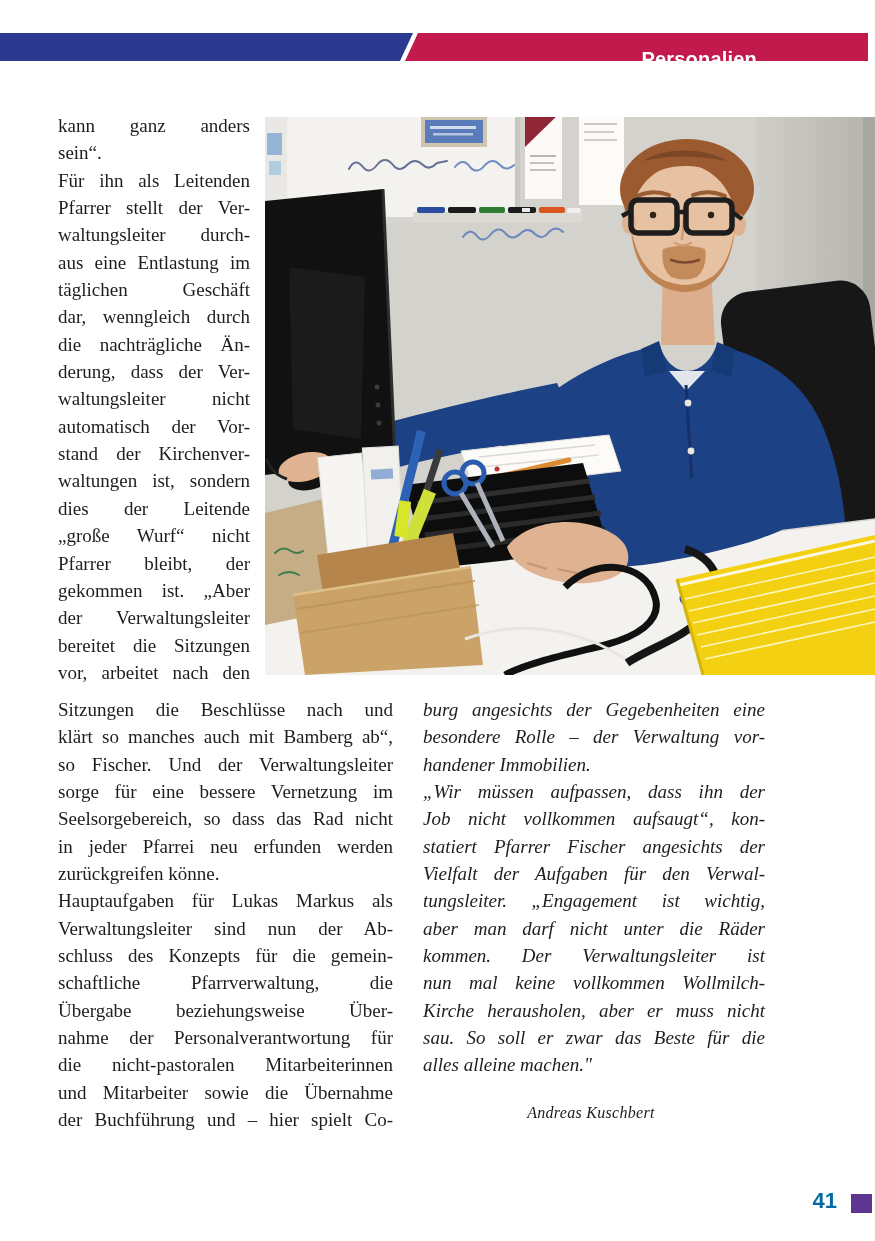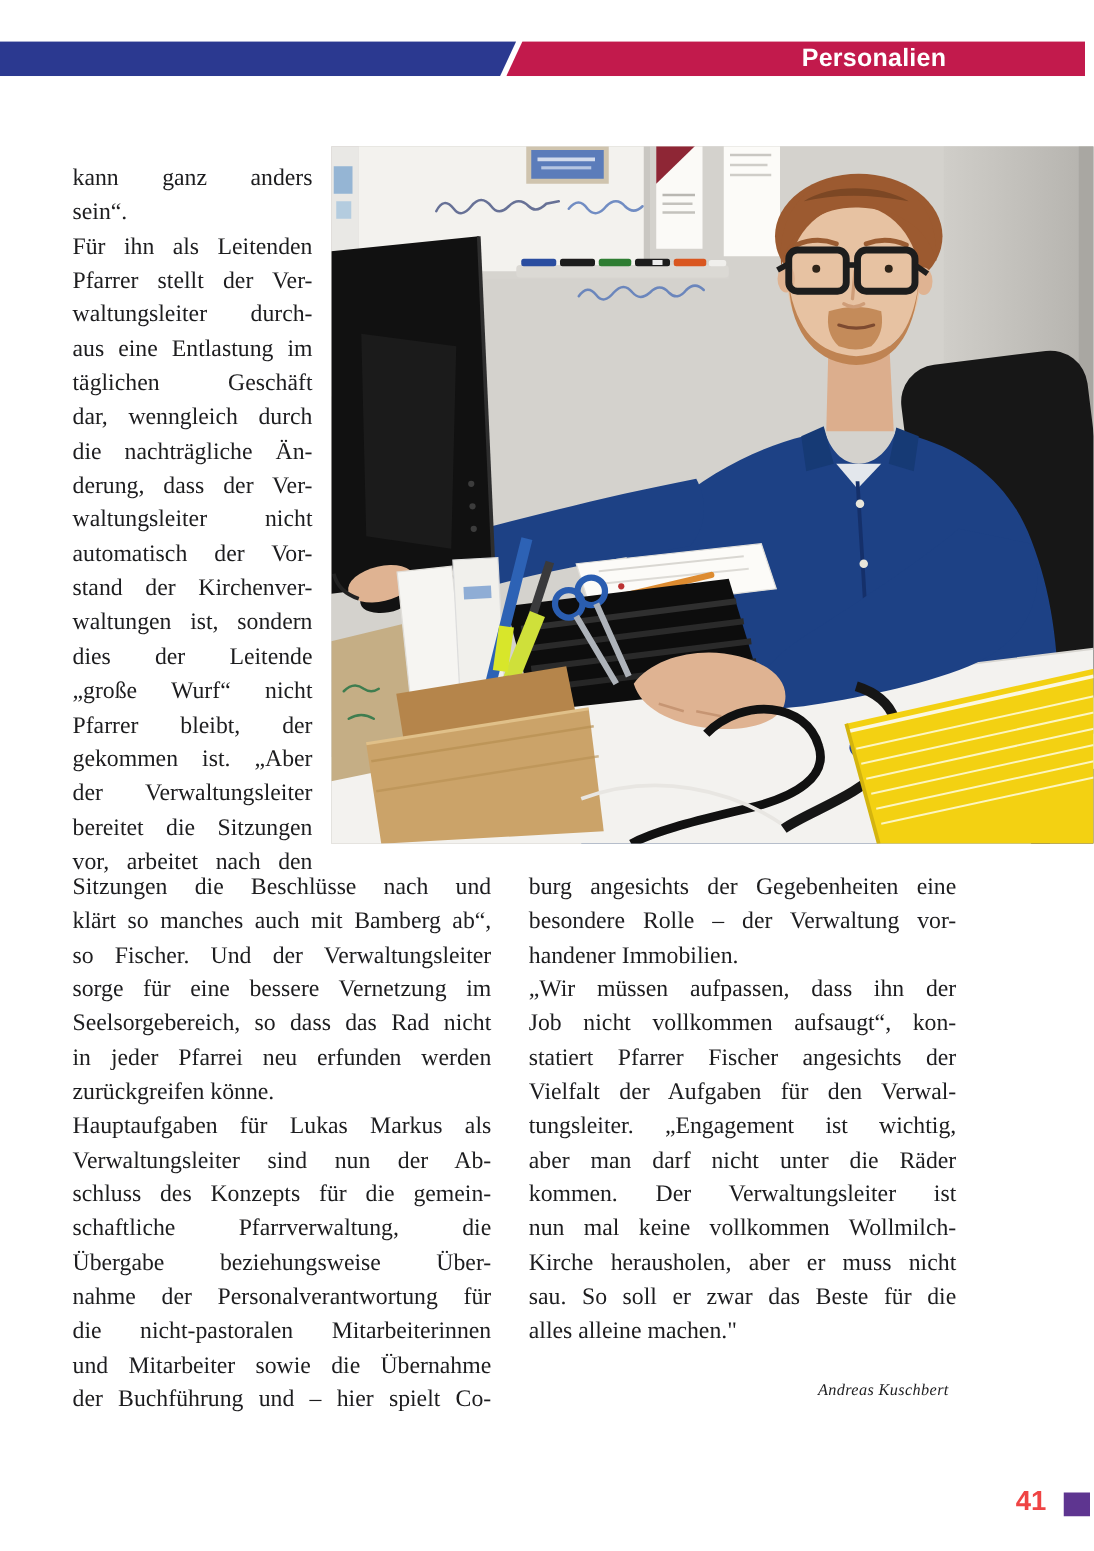--- a/index.html
+++ b/index.html
@@ -6,34 +6,34 @@
   body{
     width:875px;height:1241px;position:relative;background:#ffffff;
     font-family:"Liberation Serif", serif;color:#1d1d1f;overflow:hidden;
   }
   
   #topbar{position:absolute;left:0;top:33px;width:868px;height:28px;}
   .bar-blue{position:absolute;inset:0;background:#2b3990;
     clip-path:polygon(0 0,413px 0,400px 100%,0 100%);}
   .bar-red{position:absolute;inset:0;background:#c21a4c;
     clip-path:polygon(418px 0,100% 0,100% 100%,405px 100%);}
-  .bar-label{position:absolute;top:0;right:111px;line-height:28px;color:#fff;
+  .bar-label{position:absolute;top:12px;right:111px;line-height:28px;color:#fff;
     font-family:"Liberation Sans",sans-serif;font-weight:bold;font-size:20px;letter-spacing:.2px;}
   
   .col{position:absolute;font-size:19px;}
-  #col-narrow{left:58px;top:129px;width:192px;}
+  #col-narrow{left:58px;top:112px;width:192px;}
   #col-left{left:58px;top:696px;width:335px;}
-  #col-right{left:423px;top:696px;width:342px;}
+  #col-right{left:423px;top:696px;width:342px;font-style:italic;}
   .line{height:27.35px;line-height:27.35px;text-align:justify;text-align-last:justify;white-space:nowrap;}
   .line.flush{text-align:right;text-align-last:left;}
-  #byline{position:absolute;left:423px;top:1104px;width:336px;text-align:right;
-    font-style:italic;font-size:13px;letter-spacing:.3px;}
+  #byline{position:absolute;left:423px;top:1104px;width:336px;text-align:center;
+    font-style:italic;font-size:16px;letter-spacing:.3px;}
   
   #page-num{position:absolute;left:795px;top:1189px;width:42px;text-align:right;
-    font-family:"Liberation Sans",sans-serif;font-weight:bold;font-size:22px;line-height:24px;color:#ef4444;}
+    font-family:"Liberation Sans",sans-serif;font-weight:bold;font-size:22px;line-height:24px;color:#0369a1;}
   #footer-square{position:absolute;left:851px;top:1194px;width:21px;height:19px;background:#5e3590;}
   
   #photo{position:absolute;left:265px;top:117px;width:610px;height:558px;overflow:hidden;background:#d4d2cd;}
   #photo svg{display:block;width:100%;height:100%;}
 </style>
 </head>
 <body>
 
 <div id="topbar">
   <div class="bar-blue"></div>

